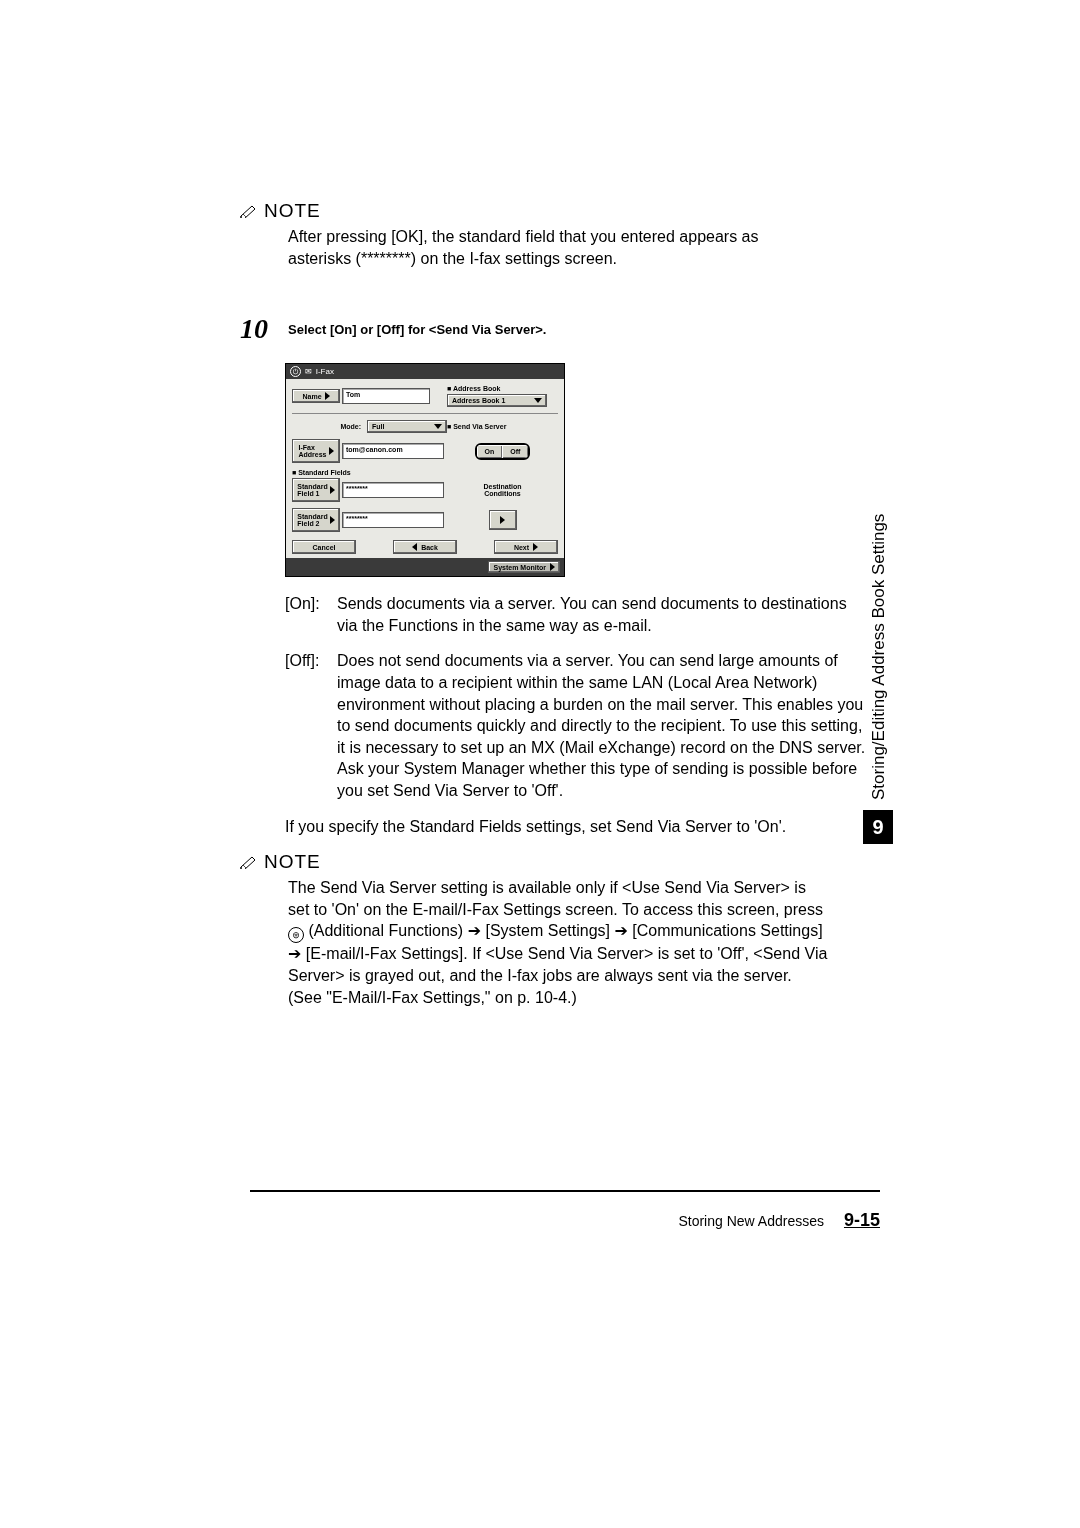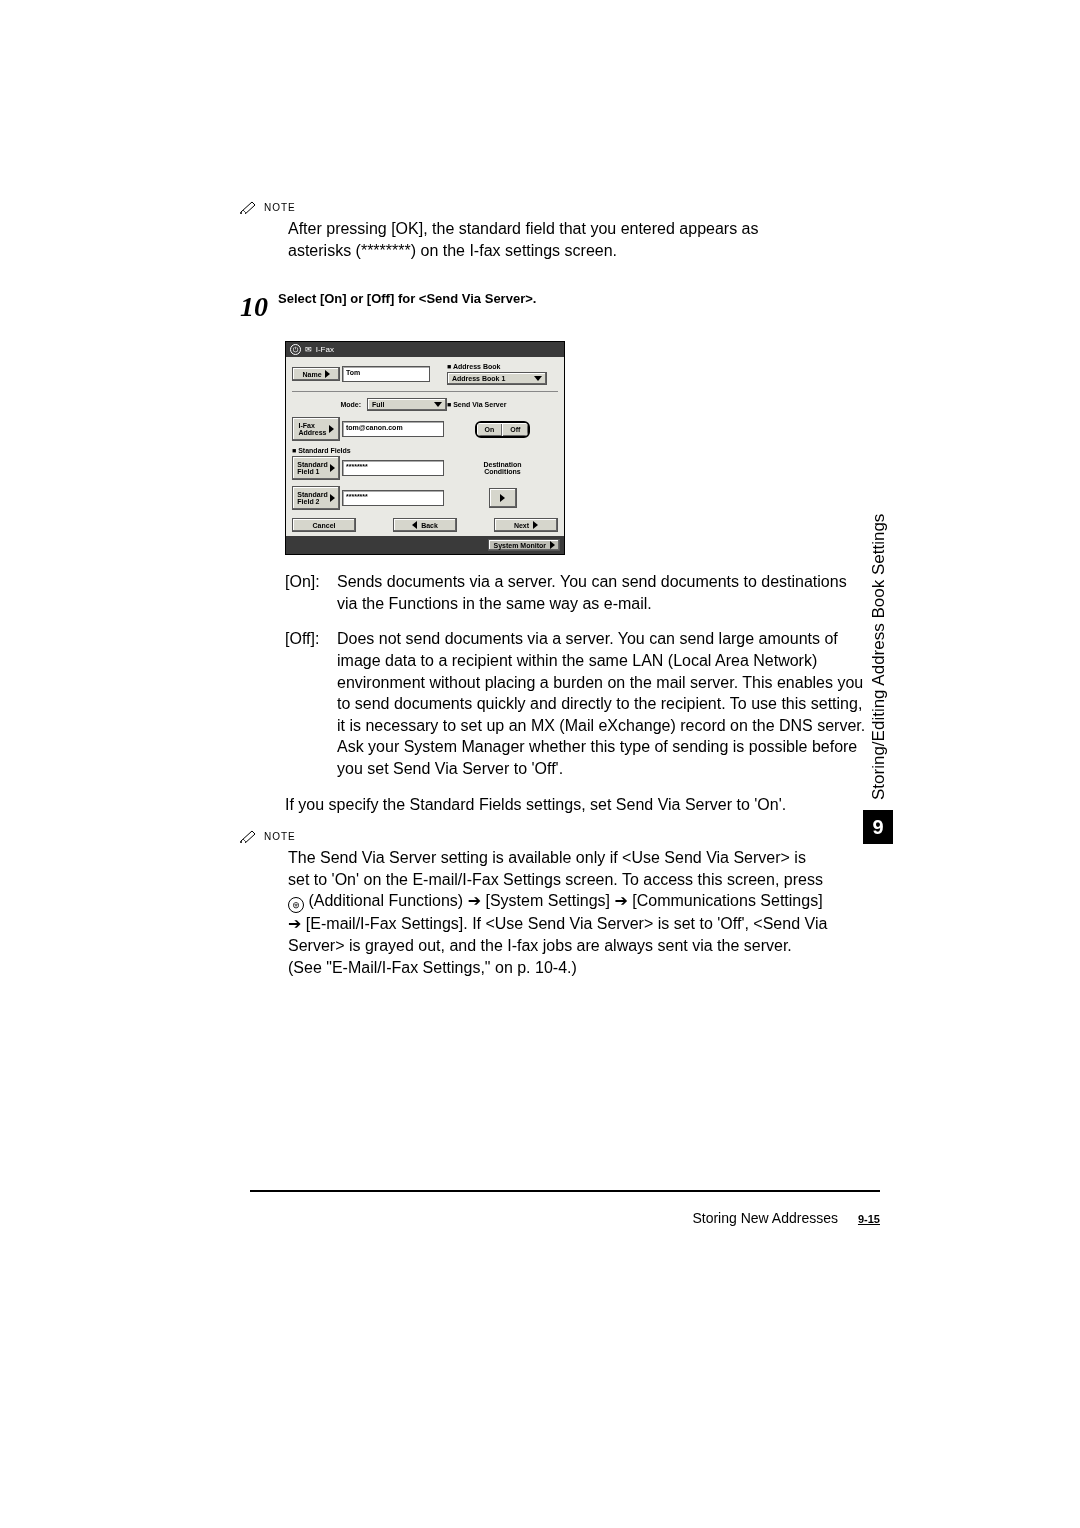--- a/index.html
+++ b/index.html
@@ -19,34 +19,34 @@
     width: 620px;
   }
   .note-row {
     display: flex;
     align-items: center;
     gap: 6px;
     margin-left: -10px;
   }
   .note-icon svg { display: block; }
   .note-label {
-    font-size: 10px;
+    font-size: 19px;
     letter-spacing: 1px;
   }
   .note-body {
     font-size: 16px;
     line-height: 1.35;
     margin: 4px 0 0 38px;
     width: 530px;
   }
   .step-row {
     display: flex;
-    align-items: flex-start;
-    gap: 10px;
-    margin-top: 30px;
+    align-items: center;
+    gap: 20px;
+    margin-top: 44px;
     margin-left: -10px;
   }
   .step-num {
     font-family: Georgia, 'Times New Roman', serif;
     font-style: italic;
     font-weight: bold;
     font-size: 28px;
   }
   .step-title {
     font-weight: bold;
@@ -269,21 +269,21 @@
     position: absolute;
     left: 250px;
     top: 1210px;
     width: 630px;
     display: flex;
     justify-content: flex-end;
     gap: 20px;
     font-size: 14px;
     align-items: baseline;
   }
-  .footer .pn { font-weight: bold; font-size: 11px; text-decoration: underline; }
+  .footer .pn { font-weight: bold; font-size: 18px; text-decoration: underline; }
 </style>
 </head>
 <body>
 
 <div class="page">
 
   <div class="note-row">
     <span class="note-icon">
       <svg width="18" height="14" viewBox="0 0 18 14">
         <path d="M1 12 L12 2 L15 5 L4 15 L1 15 Z M1 12 L1 15 L4 15" fill="none" stroke="#000" stroke-width="1"></path>

